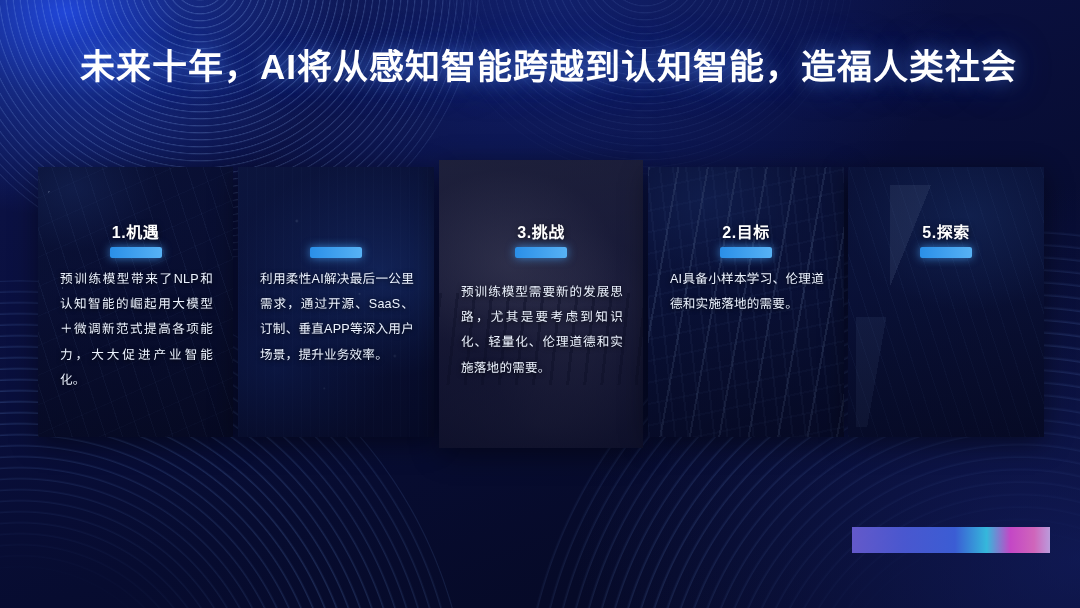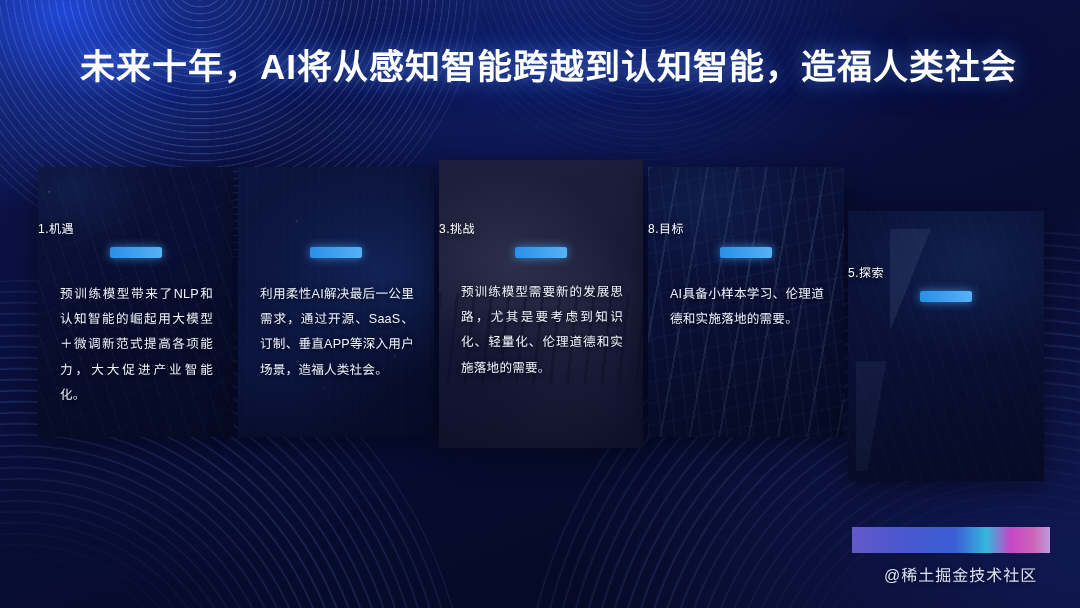--- a/index.html
+++ b/index.html
@@ -80,36 +80,36 @@
   .card.featured{top:-7px;height:288px;}
 
   .card .photo{position:absolute;inset:0;}
   .card .veil{
     position:absolute;inset:0;
     background:linear-gradient(180deg, rgba(8,14,46,.62) 0%, rgba(8,14,46,.55) 45%, rgba(6,10,36,.70) 100%);
   }
   .card .inner{position:absolute;inset:0;padding:0 20px;}
 
   .card-title{
-    position:absolute;top:52px;left:0;right:0;
-    font-size:12px;font-weight:normal;color:#ffffff;letter-spacing:.5px;
+    position:absolute;top:52px;left:0;right:0;text-align:center;
+    font-size:16px;font-weight:bold;color:#ffffff;letter-spacing:.5px;
     text-shadow:0 1px 6px rgba(0,0,0,.7);
   }
   .card.featured .card-title{top:59px;}
 
   .accent-bar{
     position:absolute;top:80px;left:50%;transform:translateX(-50%);
     width:52px;height:11px;border-radius:2px;
     background:linear-gradient(90deg,#2a8fe8,#57b2f5);
     box-shadow:0 0 10px rgba(70,160,245,.75);
   }
   .card.featured .accent-bar{top:87px;}
 
   .card-body{
-    position:absolute;top:115px;left:22px;right:20px;
+    position:absolute;top:100px;left:22px;right:20px;
     font-size:12.6px;line-height:2.0;color:#ecf3ff;
     text-align:justify;letter-spacing:.2px;
     text-shadow:0 1px 5px rgba(0,0,0,.85);
   }
   .card.featured .card-body{top:120px;}
 
   
   .ph1{
     background:
       repeating-linear-gradient(72deg, rgba(140,185,255,.12) 0 1px, rgba(0,0,0,0) 1px 16px),
@@ -212,51 +212,50 @@
         <div class="accent-bar"></div>
         <div class="card-body">预训练模型带来了NLP和认知智能的崛起用大模型＋微调新范式提高各项能力，大大促进产业智能化。</div>
       </div>
     </div>
 
     <div class="card" style="left:200px;width:196px;">
       <div class="photo ph2"></div>
       <div class="veil"></div>
       <div class="inner">
         <div class="accent-bar"></div>
-        <div class="card-body">利用柔性AI解决最后一公里需求，通过开源、SaaS、订制、垂直APP等深入用户场景，造福人类社会。</div>
+        <div class="card-body">利用柔性AI解决最后一公里需求，通过开源、SaaS、订制、垂直APP等深入用户场景，提升业务效率。</div>
       </div>
     </div>
 
     <div class="card featured" style="left:401px;width:204px;">
       <div class="photo ph3"></div>
       <div class="veil"></div>
       <div class="inner">
         <div class="card-title">3.挑战</div>
         <div class="accent-bar"></div>
         <div class="card-body">预训练模型需要新的发展思路，尤其是要考虑到知识化、轻量化、伦理道德和实施落地的需要。</div>
       </div>
     </div>
 
     <div class="card" style="left:610px;width:196px;">
       <div class="photo ph4"></div>
       <div class="veil"></div>
       <div class="inner">
-        <div class="card-title">8.目标</div>
+        <div class="card-title">2.目标</div>
         <div class="accent-bar"></div>
         <div class="card-body">AI具备小样本学习、伦理道德和实施落地的需要。</div>
       </div>
     </div>
 
-    <div class="card" style="left:810px;width:196px;margin-top:44px;">
+    <div class="card" style="left:810px;width:196px;">
       <div class="photo ph5"></div>
       <div class="veil"></div>
       <div class="inner">
         <div class="card-title">5.探索</div>
         <div class="accent-bar"></div>
       </div>
     </div>
 
   </div>
 
   <div class="wm-bar"></div>
-  <div class="wm-text">@稀土掘金技术社区</div>
 
 </div>
 
 </body></html>

